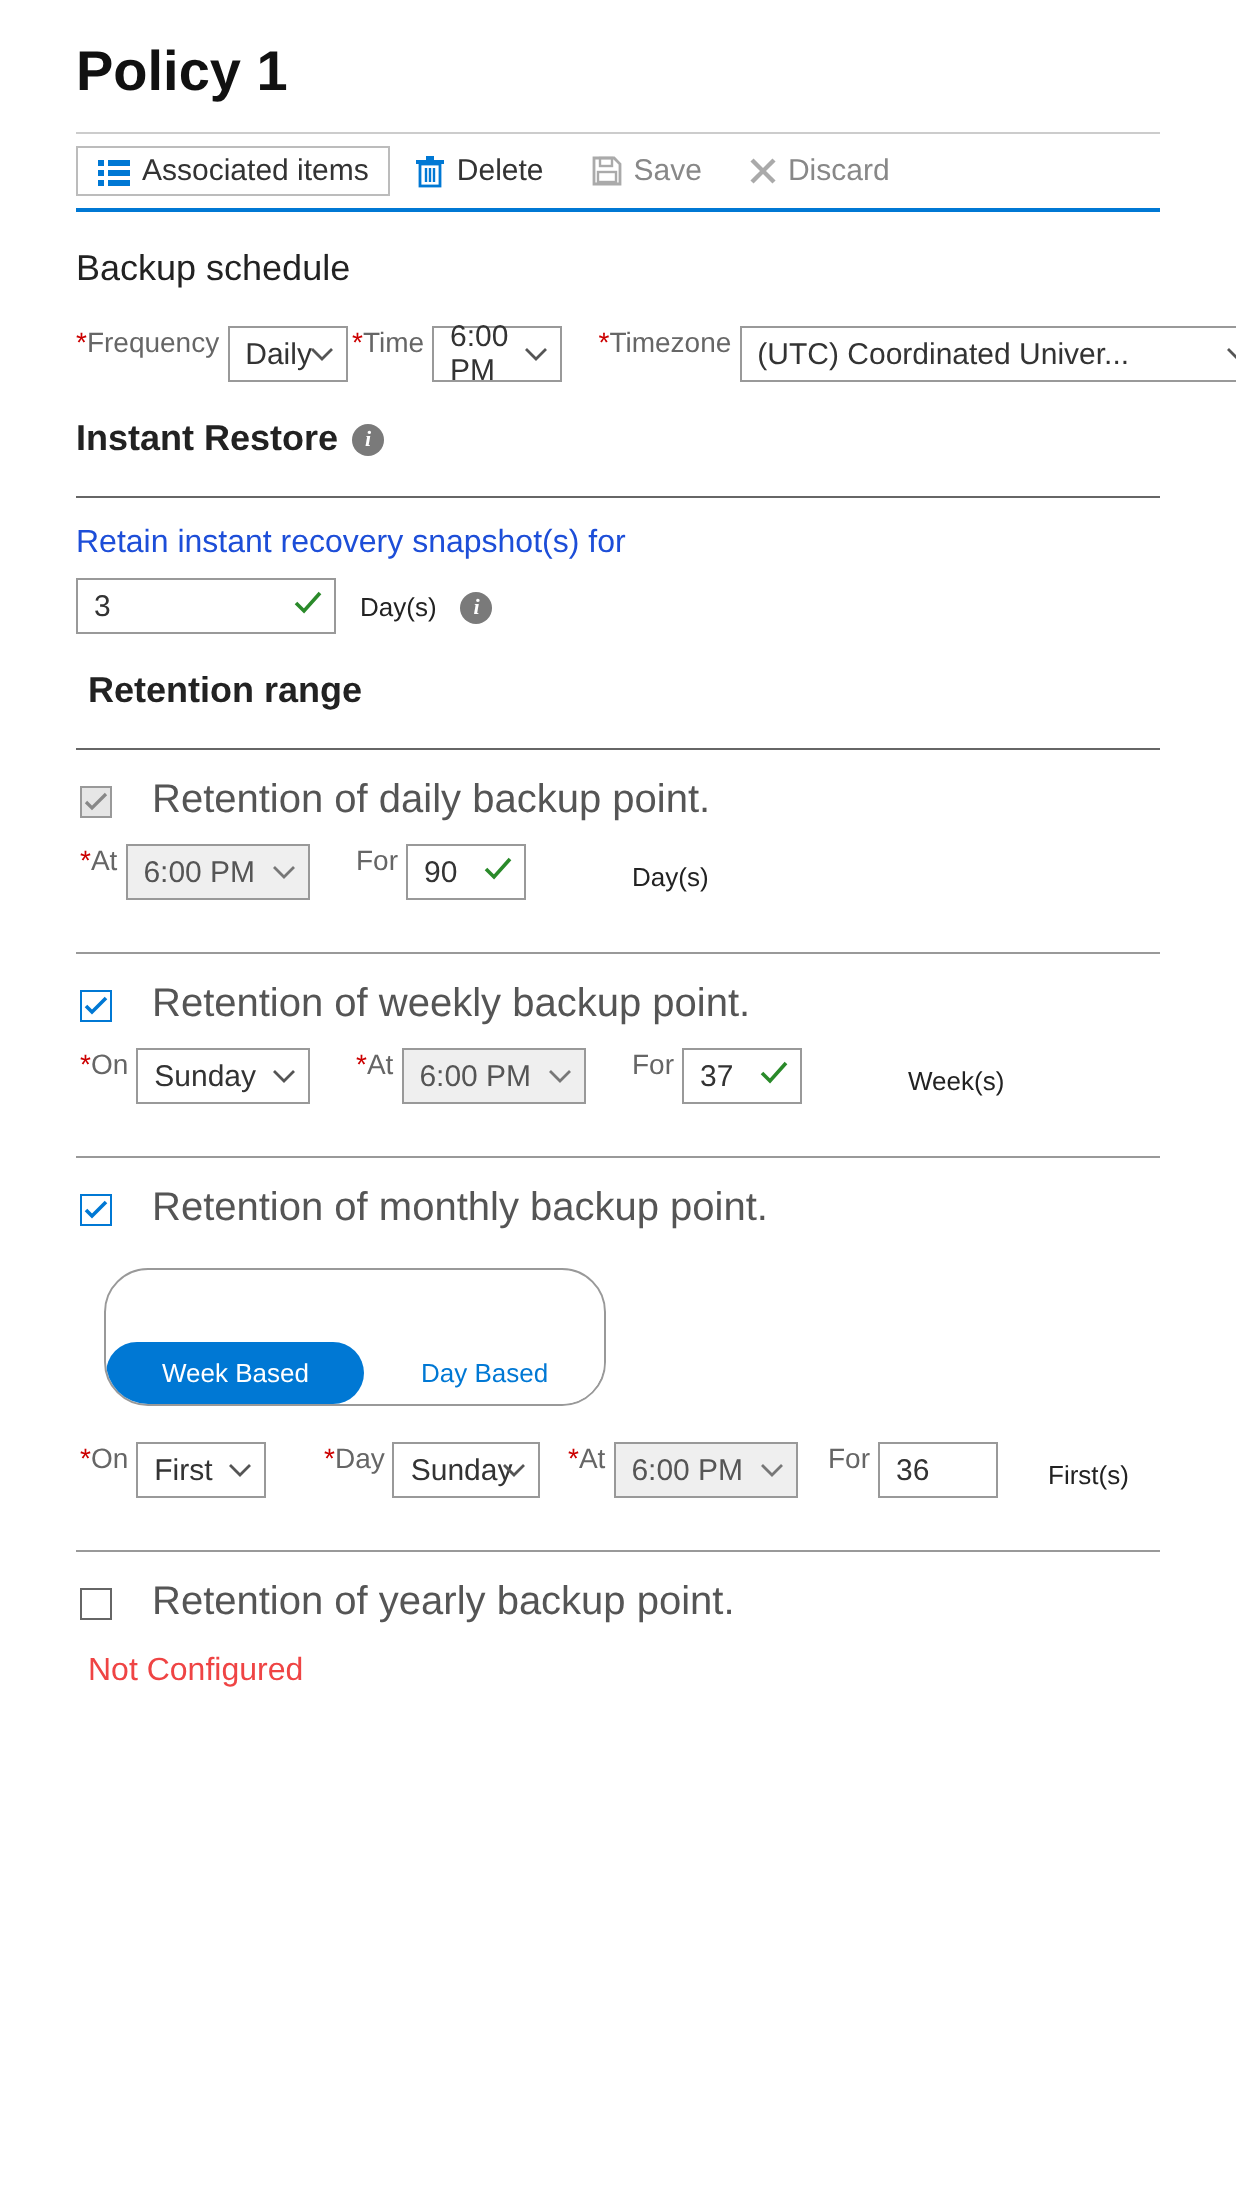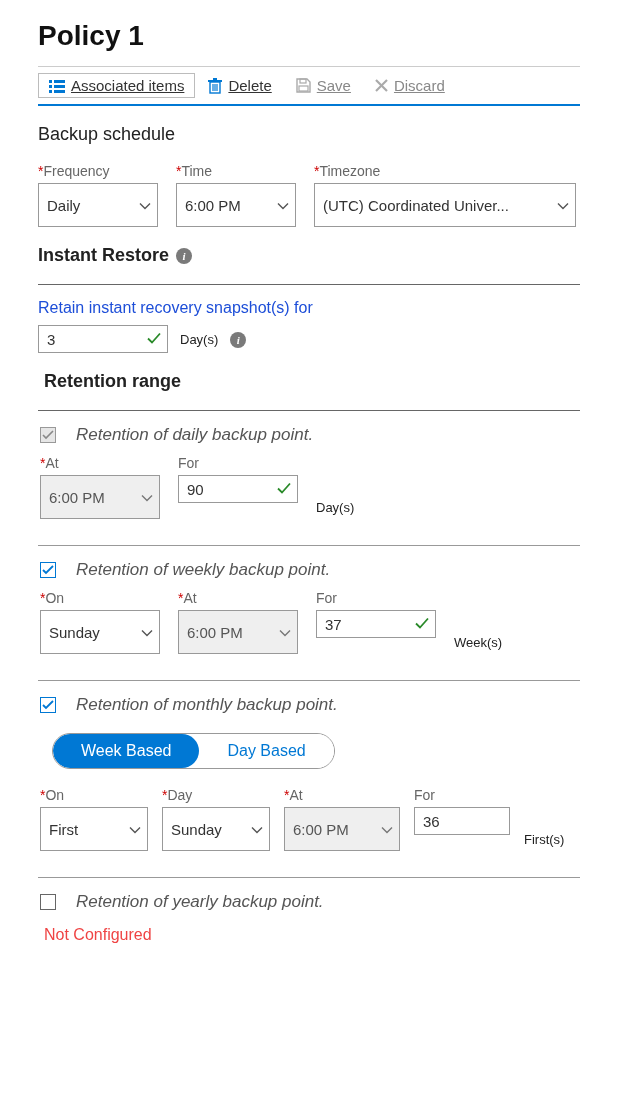--- a/index.html
+++ b/index.html
@@ -28,21 +28,20 @@
   }
   .tb-btn {
     display: inline-flex;
     align-items: center;
     gap: 6px;
     padding: 3px 10px;
     font-size: 15px;
     color: #333;
     cursor: pointer;
     border: 1px solid transparent;
-    text-decoration: underline;
   }
   .tb-btn.sel { border: 1px solid #bcbcbc; background: #fff; }
   .tb-btn.dis { color: #888; }
   .tb-icon { display: inline-flex; }
 
   .section-title {
     font-size: 18px;
     margin: 18px 0 18px 0;
     color: #222;
   }
@@ -61,30 +60,30 @@
     border: none;
     border-top: 1px solid #999;
     margin: 4px 0 14px 0;
   }
 
   .field-row {
     display: flex;
     gap: 18px;
     margin-bottom: 10px;
   }
-  .field { display: flex; flex-direction: column; gap: 4px; }
+  .field { display: flex; flex-direction: row; gap: 4px; }
   .label {
     font-size: 14px;
     color: #666;
   }
   .label .req { color: #c00; }
 
   .select {
     position: relative;
-    height: 44px;
+    height: 28px;
     border: 1px solid #999;
     background: #fff;
     display: flex;
     align-items: center;
     padding: 0 26px 0 8px;
     font-size: 15px;
     color: #333;
     min-width: 60px;
   }
   .select.dis { background: #efefef; color: #555; }
@@ -138,38 +137,38 @@
     display: inline-flex;
     align-items: center;
     justify-content: center;
   }
   .ret-header .cb.on svg { display: block; }
   .ret-header .cb svg { display: none; }
   .ret-header .cb.on { border-color: #0078d4; }
   .ret-header .cb.dis { background: #e6e6e6; border-color: #999; }
   .ret-header .cb.dis svg { display: block; }
   .ret-header .txt {
-    font-size: 17px;
+    font-size: 20px;
     color: #555;
-    font-style: italic;
   }
 
   .toggle-group {
     display: inline-flex;
     border: 1px solid #999;
     border-radius: 22px;
     overflow: hidden;
     margin: 8px 0 18px 12px;
   }
   .toggle-opt {
     padding: 8px 28px;
-    font-size: 16px;
+    font-size: 13px;
     color: #0078d4;
     background: #fff;
     cursor: pointer;
+    margin-top: 36px;
   }
   .toggle-opt.active {
     background: #0078d4;
     color: #fff;
     border-radius: 22px;
   }
 
   .info-circle {
     width: 16px; height: 16px;
     border-radius: 50%;

